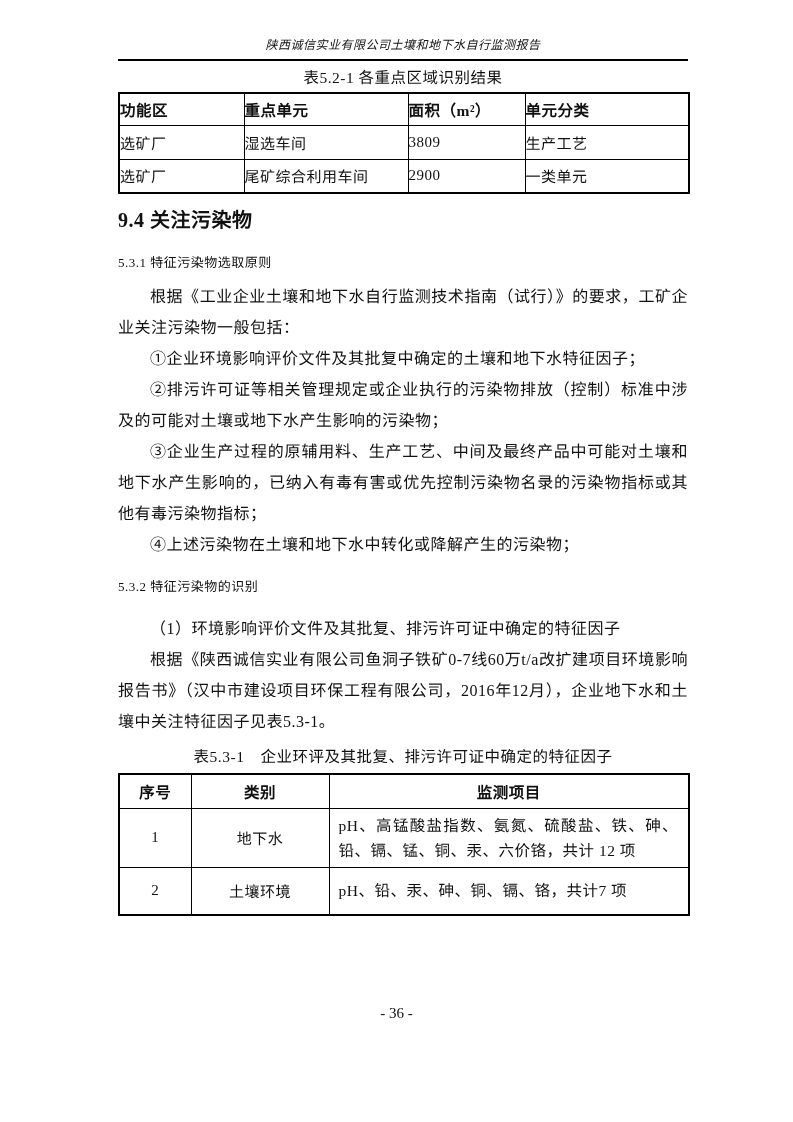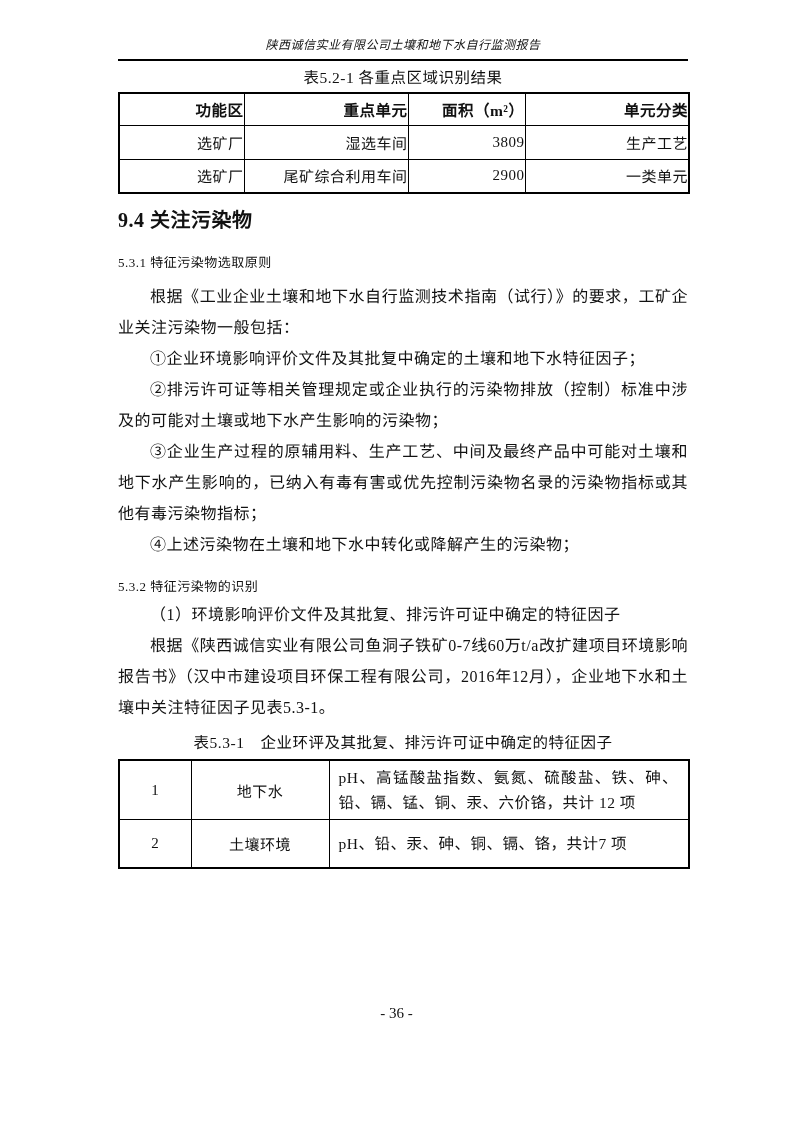--- a/index.html
+++ b/index.html
@@ -44,21 +44,21 @@
     table-layout: fixed;
     border: 2px solid #000;
   }
   td {
     border: 1px solid #000;
     vertical-align: middle;
     font-size: 15px;
     letter-spacing: 0.5px;
   }
   .t1 { margin-top: 4px; }
-  .t1 td { text-align: right; height: 34px; }
+  .t1 td { text-align: left; height: 34px; }
   .t1 tr.hdr td { font-weight: bold; font-size: 15.5px; height: 32px; }
   .h1 {
     margin-top: 14px;
     font-size: 20px;
     line-height: 24px;
     font-weight: bold;
     letter-spacing: 0.5px;
   }
   .h2-531 { margin-top: 19px; }
   .h2-532 { margin-top: 15px; }
@@ -70,21 +70,21 @@
   }
   p.body-para {
     font-size: 16px;
     line-height: 31px;
     letter-spacing: 0.5px;
     text-indent: 2em;
     text-align: justify;
     text-justify: inter-ideograph;
   }
   .para-block-531 { margin-top: 6px; }
-  .para-block-532 { }
+  .para-block-532 { margin-top: 14px; }
   .caption-2 { margin-top: 9px; }
   .t2 { margin-top: 6px; }
   .t2 tr.hdr td { font-weight: bold; font-size: 15.5px; height: 34px; text-align: center; }
   .t2 td.c-center { text-align: center; }
   .t2 tr.r1 td { height: 52px; }
   .t2 tr.r2 td { height: 48px; }
   .t2 td.c-items {
     text-align: justify;
     text-justify: inter-ideograph;
     padding: 4px 10px 4px 9px;
@@ -163,20 +163,25 @@
 
     <div class="table-caption caption-2">表5.3-1　企业环评及其批复、排污许可证中确定的特征因子</div>
 
     <table class="t2">
       <colgroup>
         <col style="width:72px">
           <col style="width:138px">
           <col style="width:360px">
       </colgroup>
       <tbody>
+        <tr class="hdr">
+          <td>序号</td>
+          <td>类别</td>
+          <td>监测项目</td>
+        </tr>
         <tr class="r1">
           <td class="c-center">1</td>
           <td class="c-center">地下水</td>
           <td class="c-items">pH、高锰酸盐指数、氨氮、硫酸盐、铁、砷、铅、镉、锰、铜、汞、六价铬，共计 12 项</td>
         </tr>
         <tr class="r2">
           <td class="c-center">2</td>
           <td class="c-center">土壤环境</td>
           <td class="c-items">pH、铅、汞、砷、铜、镉、铬，共计7 项</td>
         </tr>

